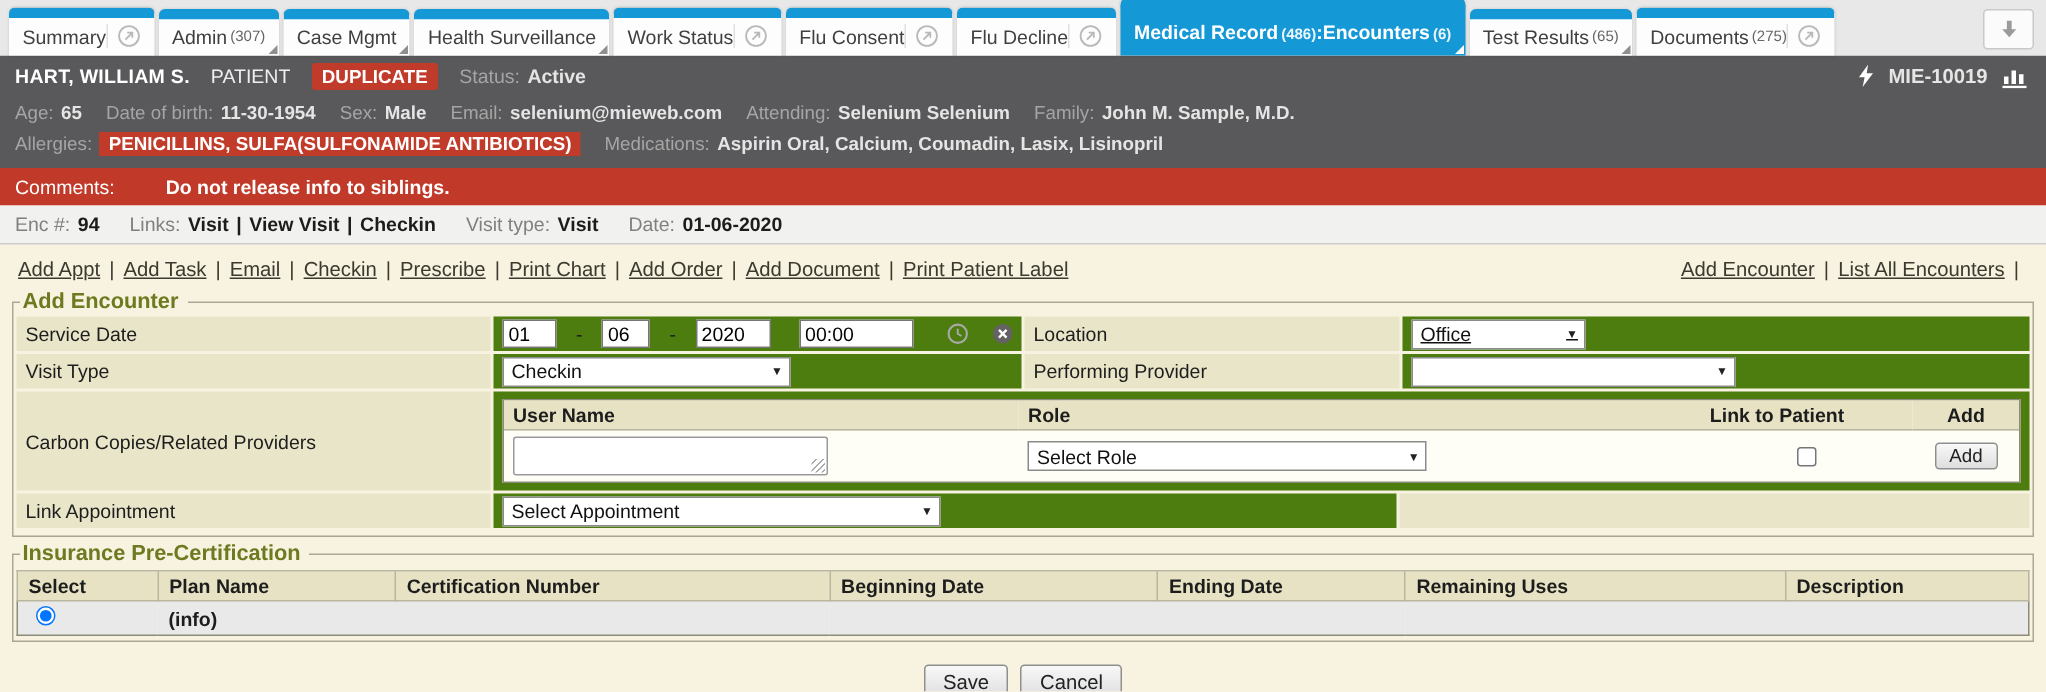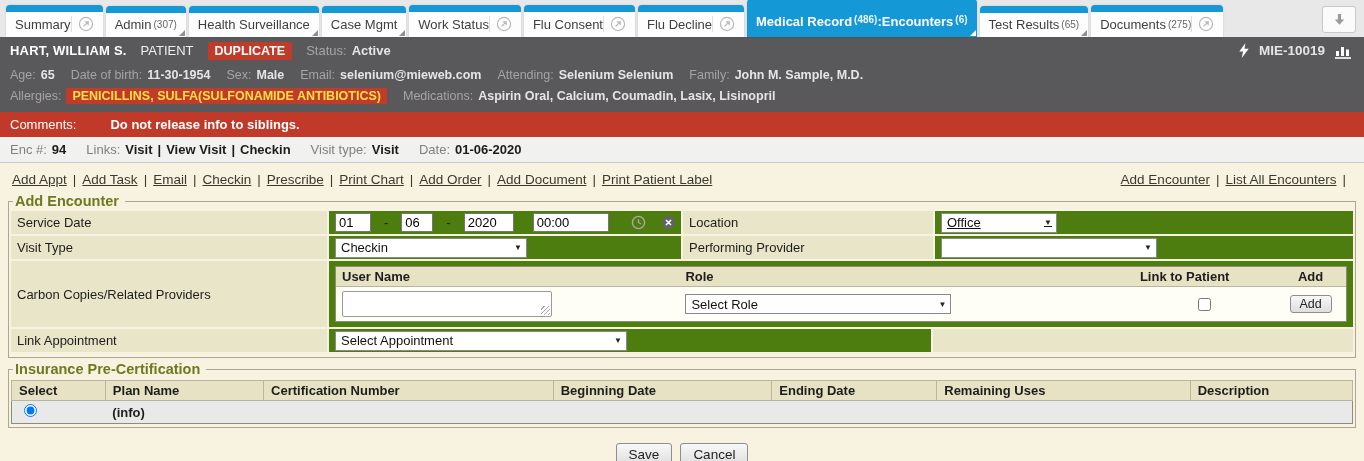--- a/index.html
+++ b/index.html
@@ -27,21 +27,21 @@
   .pbar { background:#59585a; color:#fff; height:27px; display:flex; align-items:center; padding:0 10px; gap:14px; font-size:13px; }
   .pname { font-weight:bold; letter-spacing:.2px; }
   .ptype { color:#eee; }
   .badge-red { background:#c13b2b; color:#fff; font-weight:bold; padding:2px 7px; border-radius:2px; font-size:12.5px; }
   .lbl-dim { color:#a5a5a5; }
   .val-w { color:#e5e5e5; font-weight:bold; }
   .pbar-right { margin-left:auto; display:flex; align-items:center; gap:9px; }
   .demo { background:#59585a; padding:0 10px 6px; font-size:12.5px; }
   .demo-row { display:flex; align-items:center; gap:16px; height:21px; white-space:nowrap; }
   .pair { display:flex; align-items:center; gap:5px; }
-  .allergy-badge { background:#c13b2b; color:#fde047; font-weight:bold; padding:1px 6px; font-size:12.5px; }
+  .allergy-badge { background:#c13b2b; color:#ffffff; font-weight:bold; padding:1px 6px; font-size:12.5px; }
 
   
   .comments { background:#c13928; color:#fff; height:25px; display:flex; align-items:center; padding:0 10px; font-size:13px; gap:34px; }
   .comments .msg { font-weight:bold; }
 
   
   .encbar { background:#f1f1ef; border-bottom:1px solid #cbcbcb; height:26px; display:flex; align-items:center; padding:0 10px; gap:20px; font-size:13px; color:#808080; }
   .encbar b, .encbar a { color:#1c1c1c; font-weight:bold; text-decoration:none; }
   .encbar .grp { display:flex; gap:5px; align-items:center; }
   .seplist { display:flex; }
@@ -113,25 +113,25 @@
               <path d="M5.6 10.4 L10 6 M6.8 5.8 h3.4 v3.4" fill="none" stroke="#b9b9b9" stroke-width="1.2"></path>
             </svg>
         </span>
       </div>
       <div class="tab">
         <span>Admin</span>
           <span class="cnt">(307)</span>
         <span class="fold"></span>
       </div>
       <div class="tab">
+        <span>Case Mgmt</span>
+        <span class="fold"></span>
+      </div>
+      <div class="tab">
         <span>Health Surveillance</span>
-        <span class="fold"></span>
-      </div>
-      <div class="tab">
-        <span>Case Mgmt</span>
         <span class="fold"></span>
       </div>
       <div class="tab">
         <span>Work Status</span>
         <span class="extic">
           <svg width="16" height="16" viewBox="0 0 16 16">
               <circle cx="8" cy="8" r="6.6" fill="none" stroke="#b9b9b9" stroke-width="1.2"></circle>
               <path d="M5.6 10.4 L10 6 M6.8 5.8 h3.4 v3.4" fill="none" stroke="#b9b9b9" stroke-width="1.2"></path>
             </svg>
         </span>
@@ -148,21 +148,21 @@
       <div class="tab">
         <span>Flu Decline</span>
         <span class="extic">
           <svg width="16" height="16" viewBox="0 0 16 16">
               <circle cx="8" cy="8" r="6.6" fill="none" stroke="#b9b9b9" stroke-width="1.2"></circle>
               <path d="M5.6 10.4 L10 6 M6.8 5.8 h3.4 v3.4" fill="none" stroke="#b9b9b9" stroke-width="1.2"></path>
             </svg>
         </span>
       </div>
       <div class="tab active">
-        <span style="display:flex;align-items:flex-start;">
+        <span style="display:flex;align-items:flex-end;">
           <span>Medical Record</span>
             <span class="cnt">(486)</span>
             <span>:Encounters</span>
             <span class="cnt">(6)</span>
         </span>
         <span class="fold"></span>
       </div>
       <div class="tab">
         <span>Test Results</span>
           <span class="cnt">(65)</span>

